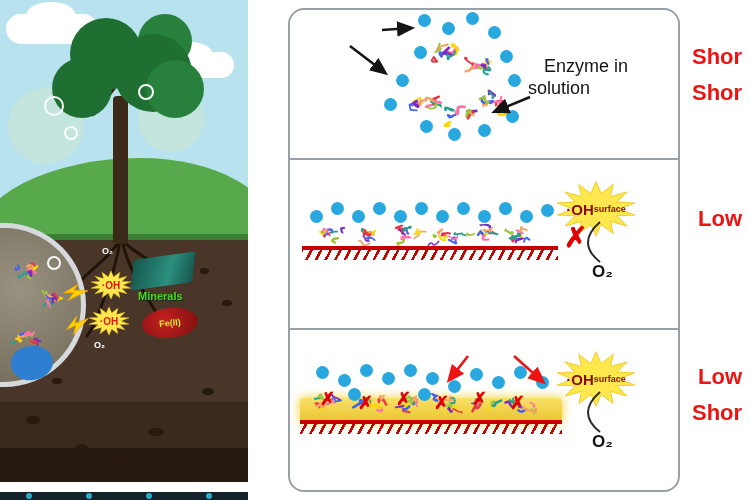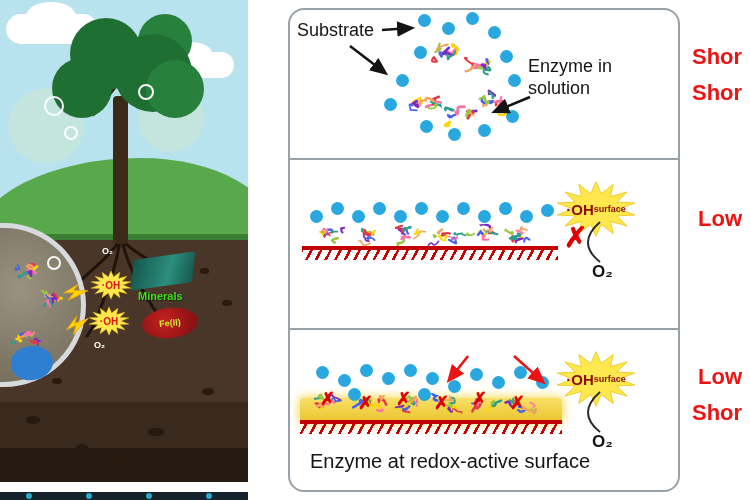--- a/index.html
+++ b/index.html
@@ -199,21 +199,20 @@
       <span class="tdot" style="left:146px"></span>
       <span class="tdot" style="left:206px"></span>
     </div>
   </div>
 
   <div id="panel">
     <div class="divider" style="top:148px"></div>
     <div class="divider" style="top:318px"></div>
   </div>
 
-  <span class="txt" style="left:297px;top:20px">Substrate</span>
   <div>
       <div class="dot" style="left: 418px; top: 14px;"></div>
       <div class="dot" style="left: 442px; top: 22px;"></div>
       <div class="dot" style="left: 466px; top: 12px;"></div>
       <div class="dot" style="left: 488px; top: 26px;"></div>
       <div class="dot" style="left: 414px; top: 46px;"></div>
       <div class="dot" style="left: 500px; top: 50px;"></div>
       <div class="dot" style="left: 396px; top: 74px;"></div>
       <div class="dot" style="left: 508px; top: 74px;"></div>
       <div class="dot" style="left: 420px; top: 120px;"></div>
@@ -267,21 +266,21 @@
           <path d="M 9.1 4.1 q -0.9 3.9 0.8 0.2 q -5.9 -2.4 4.9 1.5" fill="none" stroke="#7b2cbf" stroke-width="2.76" stroke-linecap="round"></path>
           <path d="M 18.9 14.9 q -2.1 -5.9 4.3 -4.8 q 1.1 -3.9 -1.3 4.7" fill="none" stroke="#e63946" stroke-width="2.39" stroke-linecap="round"></path>
           <path d="M 8.4 4.2 q 5.8 3.0 6.4 2.6 q -3.0 1.5 -1.0 2.1" fill="none" stroke="#2a9d8f" stroke-width="2.00" stroke-linecap="round"></path>
           <path d="M 10.2 17.7 q -6.9 -5.5 -3.0 1.8 q 4.0 -5.5 -2.0 -3.8" fill="none" stroke="#f4a261" stroke-width="1.92" stroke-linecap="round"></path>
           <path d="M 12.8 14.5 q 6.9 -5.8 -5.4 1.4 q -5.3 0.6 -3.0 -4.7" fill="none" stroke="#4361ee" stroke-width="2.45" stroke-linecap="round"></path>
           <path d="M 10.7 13.8 q -0.4 5.1 -5.6 -3.7 q -3.6 4.1 -3.5 3.5" fill="none" stroke="#9bc53d" stroke-width="2.57" stroke-linecap="round"></path>
           <path d="M 16.8 12.0 q -3.2 1.1 6.4 -2.7 q -1.9 1.3 -1.8 -4.1" fill="none" stroke="#ff70a6" stroke-width="2.14" stroke-linecap="round"></path>
           <path d="M 25.3 16.7 q 2.5 -2.5 5.4 3.6 q -1.5 2.3 -6.5 2.4" fill="none" stroke="#ffd500" stroke-width="2.51" stroke-linecap="round"></path>
         </svg></div>
     </div>
-  <span class="txt" style="left:528px;top:56px">Enzyme in</span>
+  <span class="txt" style="left:544px;top:56px">Enzyme in</span>
   <span class="txt" style="left:528px;top:78px">solution</span>
   <span class="outcome" style="left:692px;top:44px">Shor</span>
   <span class="outcome" style="left:692px;top:80px">Shor</span>
 
   <div>
       <div class="dot" style="left: 310px; top: 210px;"></div>
       <div class="dot" style="left: 331px; top: 202px;"></div>
       <div class="dot" style="left: 352px; top: 210px;"></div>
       <div class="dot" style="left: 373px; top: 202px;"></div>
       <div class="dot" style="left: 394px; top: 210px;"></div>
@@ -457,21 +456,20 @@
   <div class="starburst burst-lg" style="left:552px;top:350px">
     <svg class="star-svg" viewBox="0 0 100 70">
         <polygon points="50.0,2.0 56.2,16.3 70.8,5.3 67.4,20.0 87.5,14.4 75.1,26.7 96.8,27.7 77.8,35.0 96.8,42.3 75.1,43.3 87.5,55.6 67.4,50.0 70.8,64.7 56.2,53.7 50.0,68.0 43.8,53.7 29.2,64.7 32.6,50.0 12.5,55.6 24.9,43.3 3.2,42.3 22.2,35.0 3.2,27.7 24.9,26.7 12.5,14.4 32.6,20.0 29.2,5.3 43.8,16.3" fill="#ffe84d" stroke="#edc416" stroke-width="1"></polygon>
       </svg>
     <div class="star-label">
       <span>·OH</span>
         <sub>surface</sub>
     </div>
   </div>
   <span class="o2" style="left:592px;top:432px">O₂</span>
-  <span class="caption" style="left:310px;top:450px">Enzyme at redox-active surface</span>
   <span class="outcome" style="left:698px;top:364px">Low</span>
   <span class="outcome" style="left:692px;top:400px">Shor</span>
 
   <svg id="overlay" width="750" height="500" viewBox="0 0 750 500">
     <defs>
       <marker id="mb" markerWidth="8" markerHeight="8" refX="5" refY="3" orient="auto">
         <path d="M0,0 L7,3 L0,6 Z" fill="#141414"></path>
       </marker>
       <marker id="mr" markerWidth="8" markerHeight="8" refX="5" refY="3" orient="auto">
         <path d="M0,0 L7,3 L0,6 Z" fill="#ec1313"></path>

